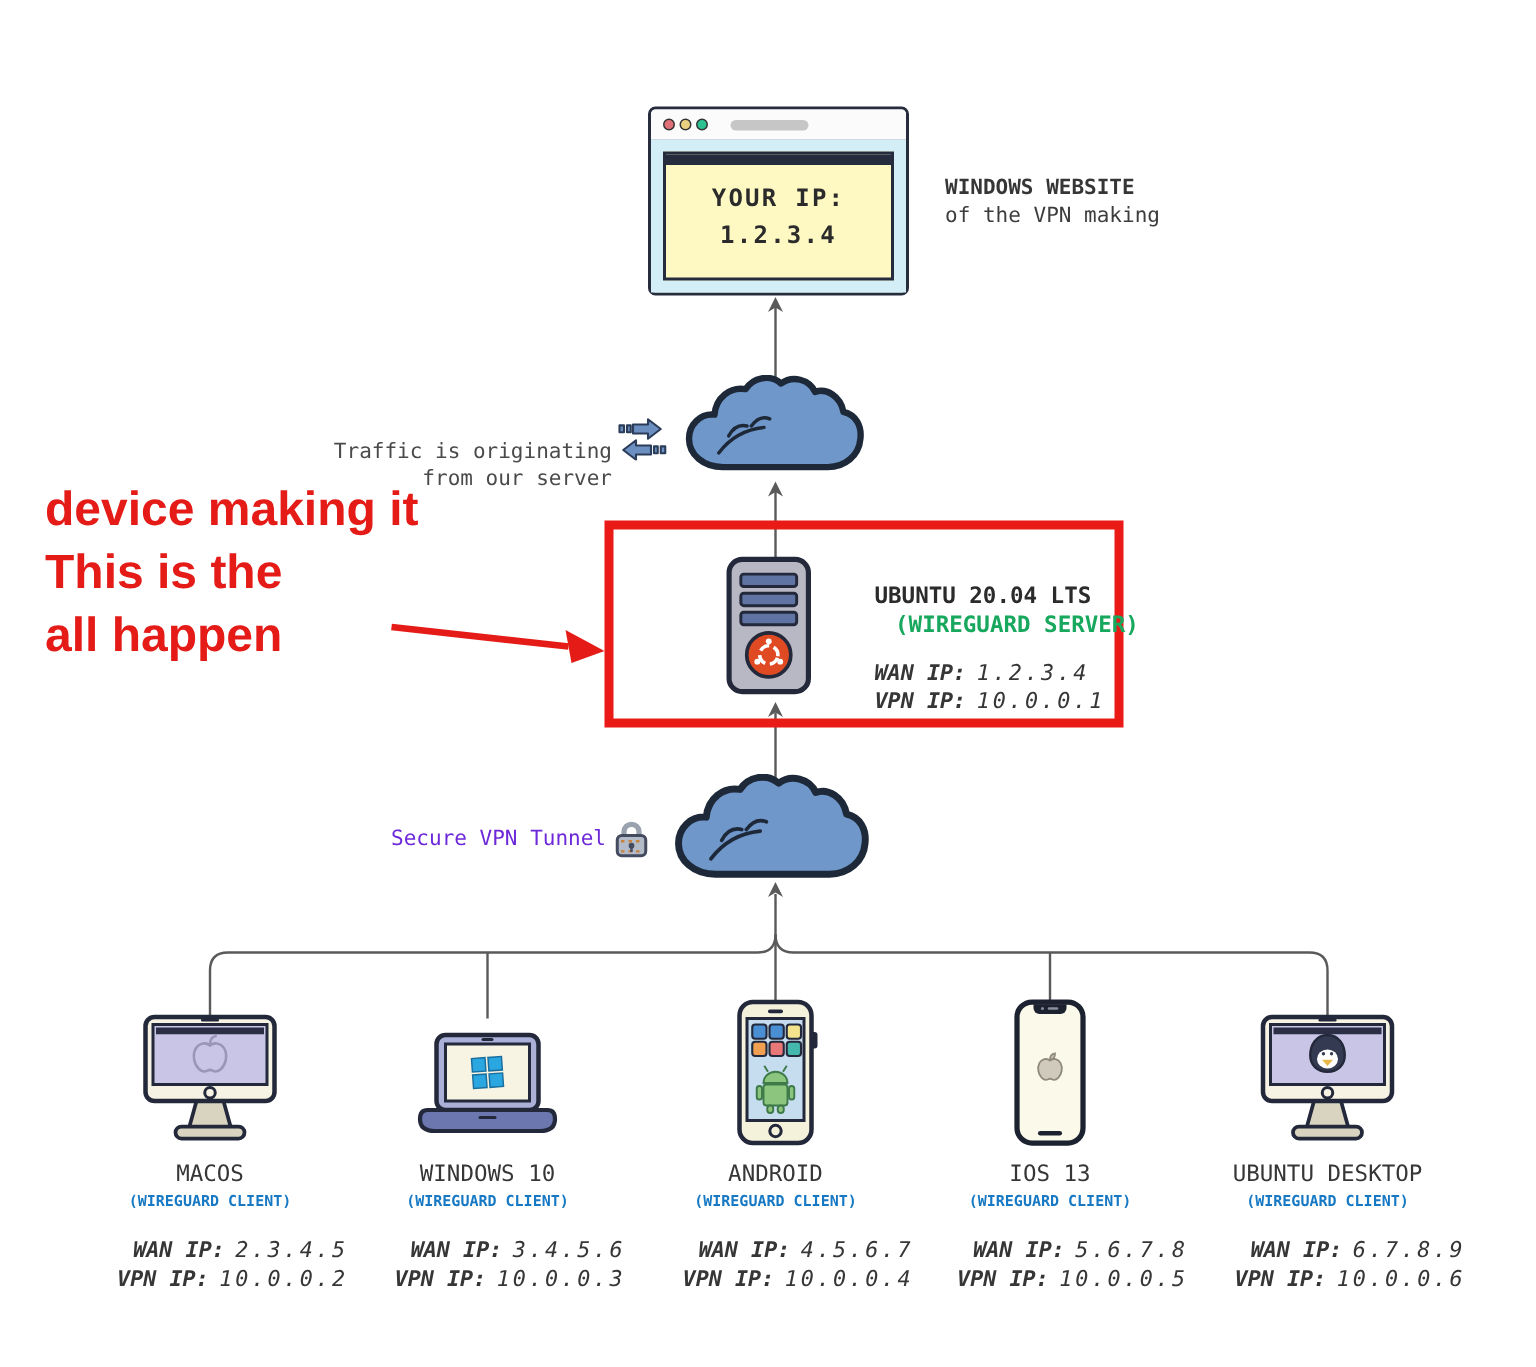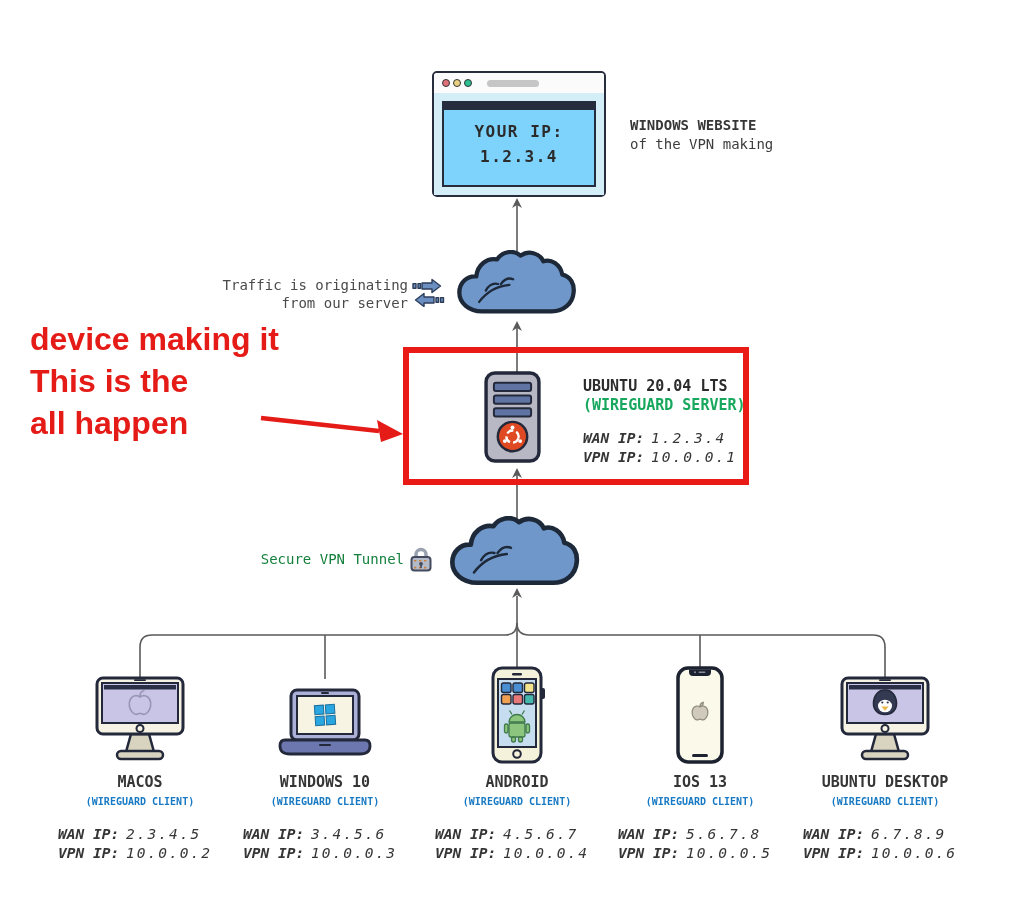--- a/index.html
+++ b/index.html
@@ -11,66 +11,66 @@
   #connectors{position:absolute;left:0;top:0;z-index:1;}
 
   
   .browser{left:432px;top:71px;width:174px;height:126px;background:#fff;
            border:2.5px solid #272d3d;border-radius:5px;z-index:3;box-sizing:border-box;}
   .browser-bar{height:20px;background:#fbfbfb;border-bottom:2px solid #272d3d;
                border-radius:3px 3px 0 0;display:flex;align-items:center;padding:0 8px;}
   .dot{width:8px;height:8px;border-radius:50%;border:1.5px solid #333;margin-right:3px;box-sizing:border-box;}
   .pill{width:52px;height:7px;background:#c6c6c6;border-radius:4px;margin-left:12px;}
   .browser-body{position:absolute;left:0;top:20px;right:0;bottom:0;background:#d4eef7;padding:8px;box-sizing:border-box;}
-  .browser-panel{position:relative;width:100%;height:100%;background:#7dd3fc;border:2.5px solid #252c3e;box-sizing:border-box;
+  .browser-panel{position:relative;width:100%;height:100%;background:#fef9c3;border:2.5px solid #252c3e;box-sizing:border-box;
                  display:flex;flex-direction:column;align-items:center;justify-content:center;}
   .browser-panel-top{position:absolute;left:0;top:0;right:0;height:7px;background:#252c3e;}
   .yourip{font-weight:bold;font-size:16px;line-height:25px;letter-spacing:1.5px;color:#2b2b2b;text-align:center;}
 
   
   .visiting{left:630px;top:116px;width:240px;font-size:14px;line-height:19px;color:#3d3d3d;z-index:3;}
   .visiting .hd{font-weight:bold;color:#363636;}
   .ip-pink{color:#ef8b95;letter-spacing:1px;margin:0 2px;}
 
   
-  .traffic-note{left:200px;top:277px;width:208px;text-align:right;font-size:14px;line-height:17.5px;color:#4a4a4a;z-index:3;}
+  .traffic-note{left:200px;top:293px;width:208px;text-align:right;font-size:14px;line-height:17.5px;color:#4a4a4a;z-index:3;}
   .arrows-icon{left:410px;top:277px;z-index:3;}
 
   
   .annot{left:30px;top:318px;width:340px;z-index:4;
          font-family:"Liberation Sans",sans-serif;font-weight:bold;font-size:32px;line-height:42px;color:#e41b17;}
   .annot-arrow{left:255px;top:402px;z-index:4;}
 
   
   .redbox{left:403px;top:347px;width:346px;height:138px;border:6px solid #ea1b17;box-sizing:border-box;z-index:2;background:transparent;}
 
   
   .server-icon{left:483px;top:370px;z-index:3;}
-  .server-text{left:583px;top:377px;width:190px;z-index:3;font-size:15px;line-height:19px;color:#2b2b2b;}
+  .server-text{left:583px;top:388px;width:190px;z-index:3;font-size:15px;line-height:19px;color:#2b2b2b;}
   .server-text .nm{font-weight:bold;}
-  .server-text .role{font-weight:bold;color:#17a85e;}
+  .server-text .role{font-weight:bold;color:#17a85e;text-align:center;}
   .ipgap{height:14px;}
   .ip-line{font-size:14.5px;line-height:19px;color:#363636;white-space:nowrap;font-style:italic;}
   .ip-label{font-weight:bold;}
   .ip-value{padding-left:7px;letter-spacing:2px;}
 
   
-  .secure-note{left:200px;top:551px;width:204px;text-align:right;font-size:14px;line-height:17px;color:#15803d;z-index:3;}
+  .secure-note{left:200px;top:551px;width:204px;text-align:right;font-size:14px;line-height:17px;color:#6d28d9;z-index:3;}
   .lock-icon{left:408px;top:544px;z-index:3;}
 
   
   .cloud1{left:450px;top:250px;z-index:3;}
   .cloud2{left:446px;top:516px;z-index:3;}
 
   
   .client{top:666px;width:184px;z-index:3;text-align:center;}
   .client-iconwrap{height:102px;display:flex;justify-content:center;align-items:flex-start;}
-  .client-name{font-weight:bold;font-size:15px;line-height:19px;color:#363636;margin-top:5px;}
+  .client-name{font-weight:normal;font-size:15px;line-height:19px;color:#363636;margin-top:5px;}
   .client-role{font-weight:bold;font-size:10px;line-height:19px;color:#1779c4;white-space:nowrap;}
-  .client-ips{margin-top:14px;text-align:left;padding-left:10px;}
+  .client-ips{margin-top:14px;text-align:right;padding-left:10px;}
 </style>
 </head>
 <body>
 
 <div class="canvas">
 
   <svg id="connectors" width="1024" height="911">
     <g stroke="#5a5a5a" stroke-width="1.6" fill="none">
       <path d="M517,256 V204"></path>
       <path d="M517,374 V328"></path>

